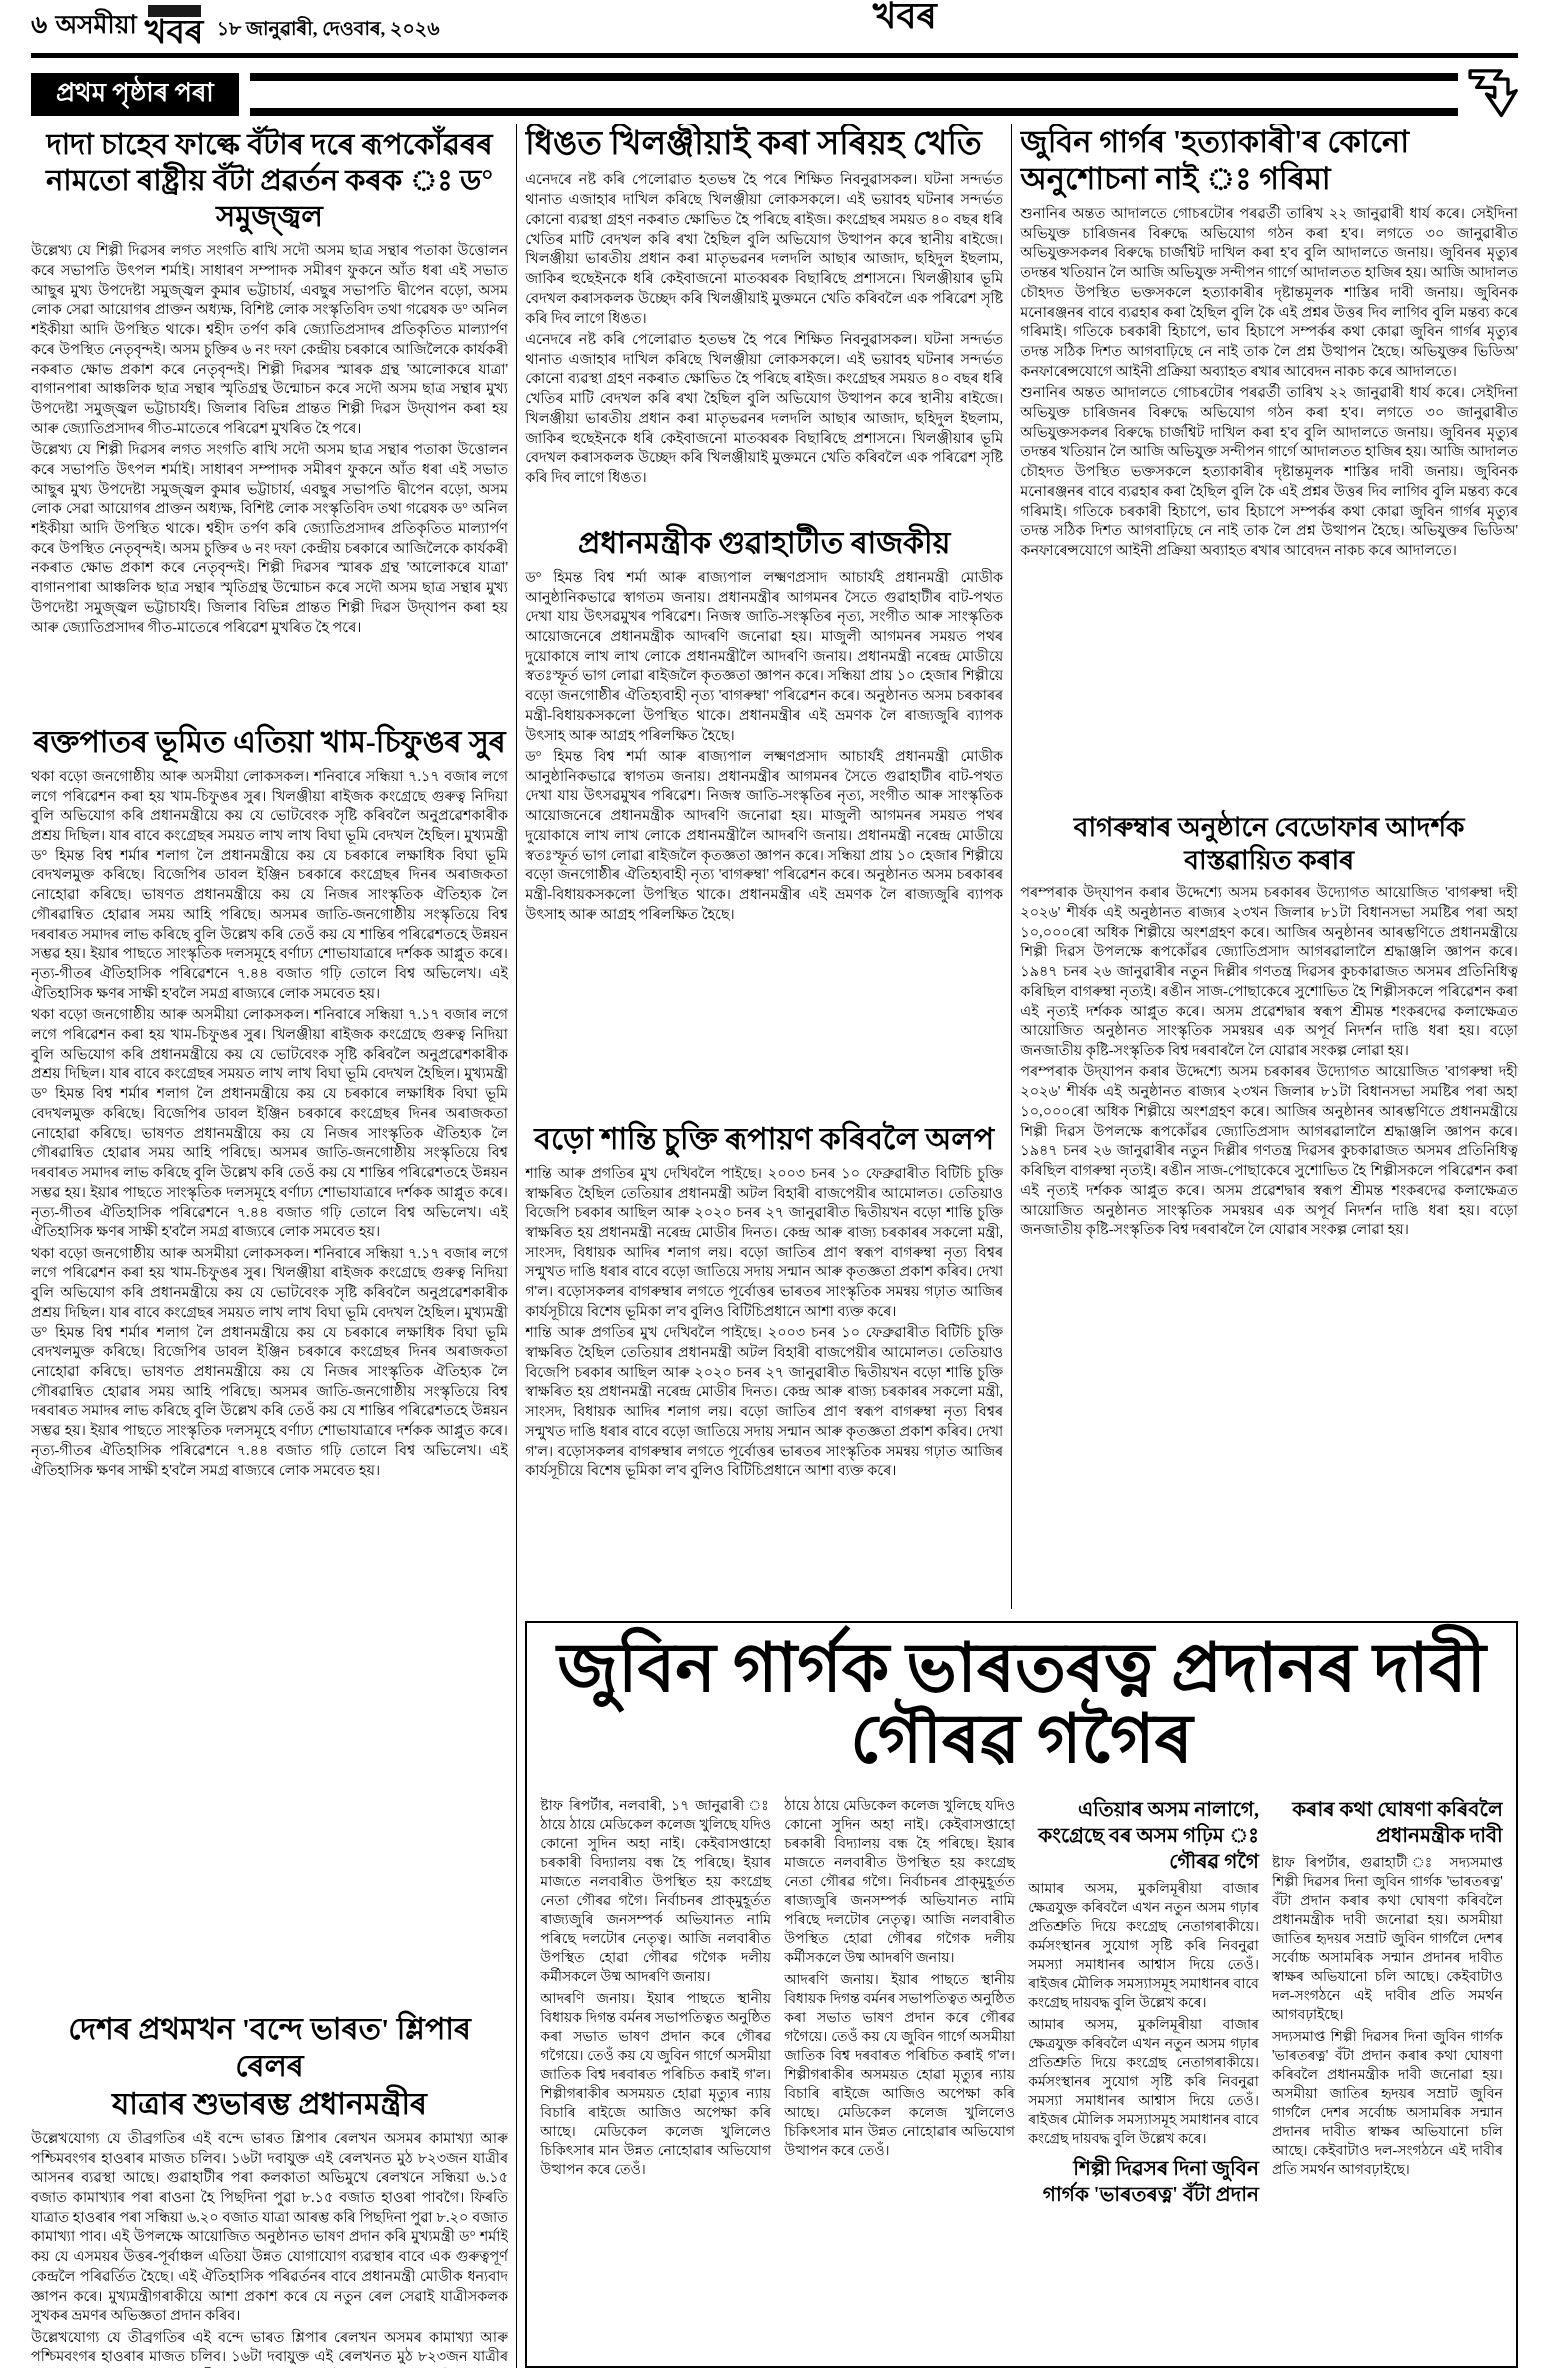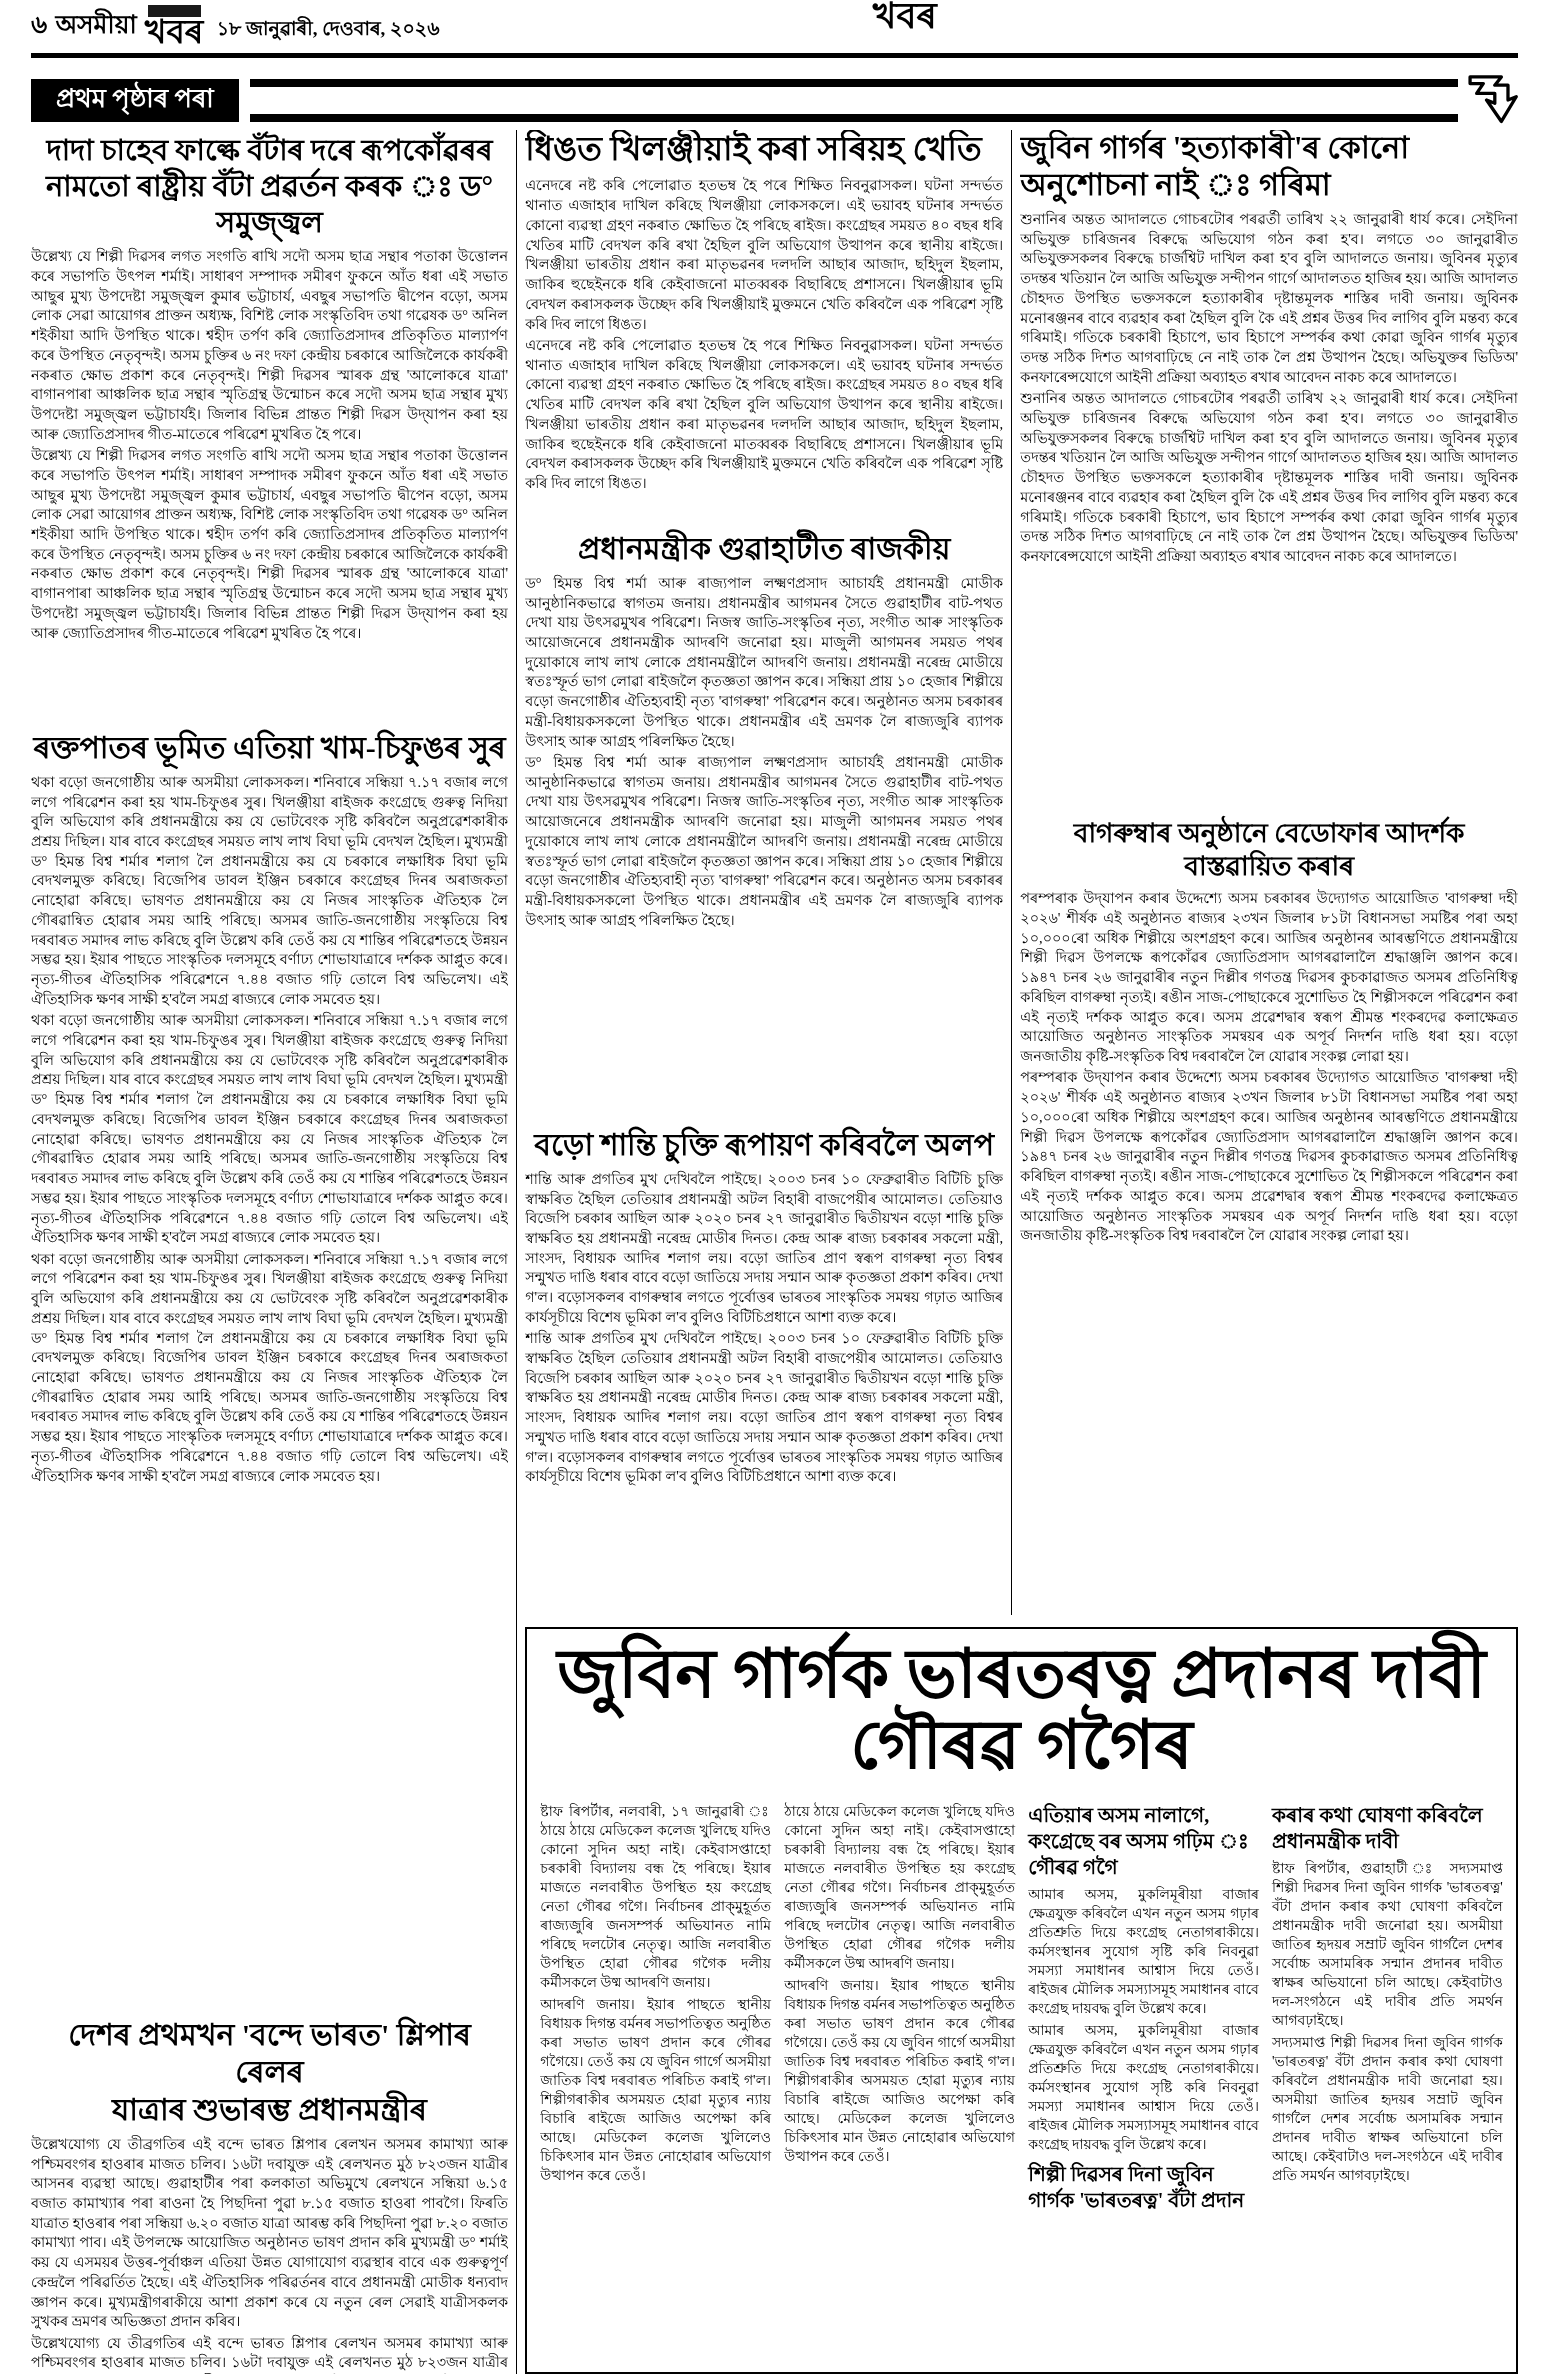--- a/index.html
+++ b/index.html
@@ -12,21 +12,21 @@
   .masthead{display:flex;align-items:flex-end;height:43px;}
   .mh-left{display:flex;align-items:flex-end;gap:8.2px;}
   .mh-pageno{font-size:25px;font-weight:bold;}
   .mh-paper{font-size:25px;font-weight:bold;}
   .mh-logo{position:relative;font-size:33px;font-weight:900;line-height:.9;}
   .mh-logo .tagbox{position:absolute;top:-13.2px;left:3.3px;width:53px;height:11.5px;background:#1a1a1a;}
   .mh-date{font-size:19px;font-weight:bold;margin-left:5px;padding-bottom:1.6px;}
   .mh-center{flex:1;text-align:center;font-size:36px;font-weight:900;padding-right:148px;}
   .mh-rule{border:0;border-top:5.8px solid #000;margin:5px 0 0 0;}
   
-  .banner{display:flex;align-items:stretch;margin-top:21px;height:43px;position:relative;}
+  .banner{display:flex;align-items:stretch;margin-top:15px;height:43px;position:relative;}
   .banner-label{background:#000;color:#fff;font-size:25.6px;font-weight:bold;display:flex;align-items:center;
     padding:0 25px;white-space:nowrap;}
   .banner-bar{flex:1;margin-left:11.5px;border-top:8.2px solid #000;border-bottom:8.2px solid #000;background:#fff;}
   .banner-arrow{width:53px;height:61px;margin-left:6.6px;margin-top:-6.6px;flex:0 0 auto;}
   
   .main{display:flex;margin-top:8.2px;height:2244px;}
   .vdiv{width:0.8px;background:#000;margin:0 8.2px;}
   .col-left{width:477px;display:flex;flex-direction:column;overflow:hidden;}
   .right-region{flex:1;display:flex;flex-direction:column;overflow:hidden;}
   .top-two{display:flex;height:1485px;overflow:hidden;}
@@ -47,21 +47,21 @@
   .st-m3{height:487px;}
   .st-r1{height:675px;}
   .st-r2{flex:1;}
   
   .boxed{border:2.5px solid #000;margin-top:11.5px;flex:1;padding:5px 13.2px 8.2px 13.2px;overflow:hidden;
     display:flex;flex-direction:column;gap:9px;}
   .box-headline{font-size:68px;font-weight:900;text-align:center;line-height:1.05;margin:5px 0 11.5px 0;}
   .box-cols{column-count:4;column-gap:13.2px;flex:1;overflow:hidden;font-size:14px;line-height:1.36;text-align:justify;}
   .box-cols p{margin:0 0 2.5px 0;}
   .dateline{font-weight:normal;}
-  .inline-subhead{font-size:20px;font-weight:900;line-height:1.3;text-align:left;margin:6.6px 0 5px 0;}
+  .inline-subhead{font-size:20px;font-weight:900;line-height:1.3;text-align:right;margin:6.6px 0 5px 0;}
 </style>
 </head>
 <body>
 
 <div class="page">
 
   <div class="masthead">
     <div class="mh-left">
       <span class="mh-pageno">৬</span>
       <span class="mh-paper">অসমীয়া</span>

